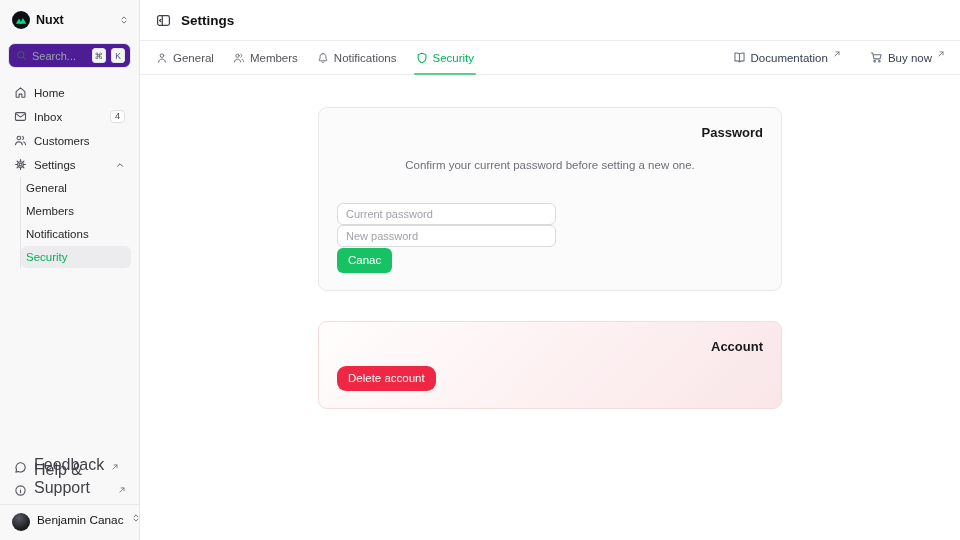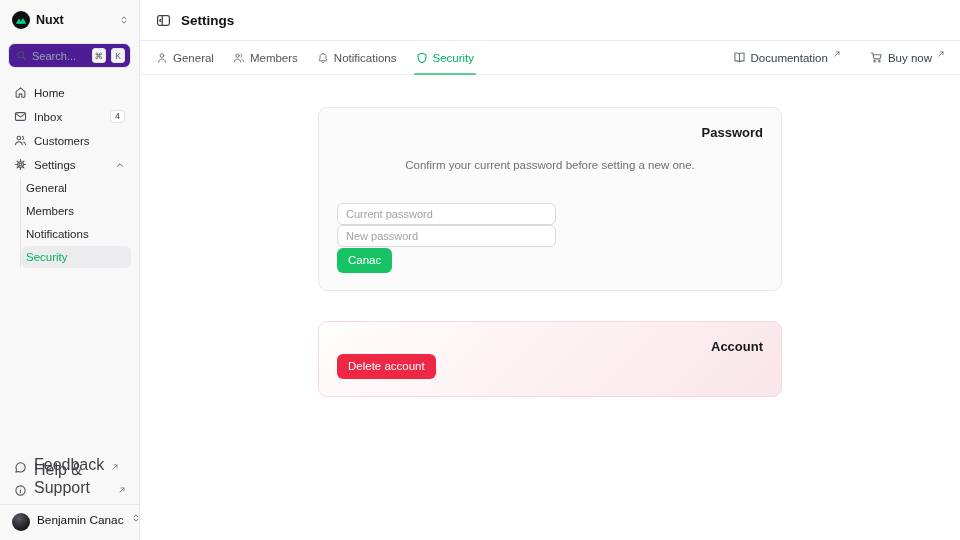--- a/index.html
+++ b/index.html
@@ -68,21 +68,21 @@
     background:linear-gradient(135deg,#fffdfd 0%,#fdf0f1 55%,#f9e6e8 100%);}
   .card-title{font-size:13px;font-weight:bold;color:#18181b;text-align:right;}
   .card-desc{font-size:11.5px;color:#6f6f78;margin-top:16px;line-height:1.62;text-align:center;}
   .pw-form{margin-top:28px;display:flex;flex-direction:column;align-items:flex-start;}
   .input{width:219px;height:22px;border:1px solid #d9d9de;border-radius:6px;background:#fff;
     padding:0 8px;font-size:11px;color:#18181b;font-family:inherit;outline:none;}
   .input::placeholder{color:#a1a1aa;}
   .btn{border:none;border-radius:6px;color:#fff;font-size:11.5px;font-family:inherit;
     padding:5px 11px;cursor:pointer;line-height:1.3;}
   .btn.primary{background:#17c264;margin-top:1px;}
-  .btn.danger-btn{background:#ee2744;}
+  .btn.danger-btn{background:#ee2744;margin-top:12px;border-radius:9px;}
 </style>
 </head>
 <body>
 
 <div class="app">
 
   <aside class="sidebar">
 
     <div class="side-top">
       <span class="logo">

